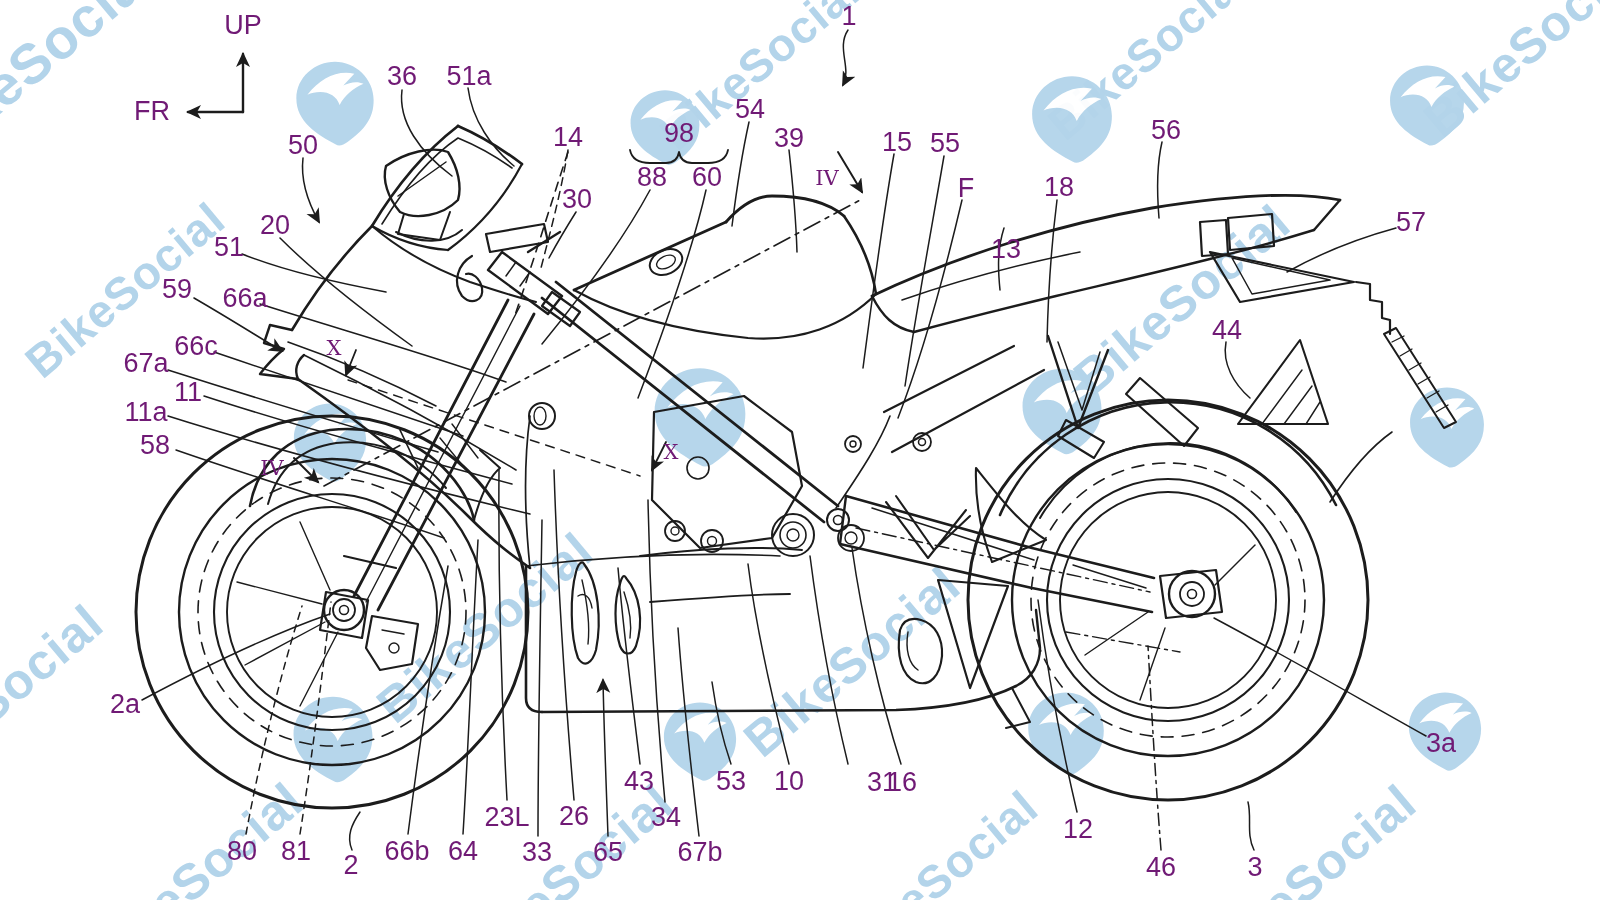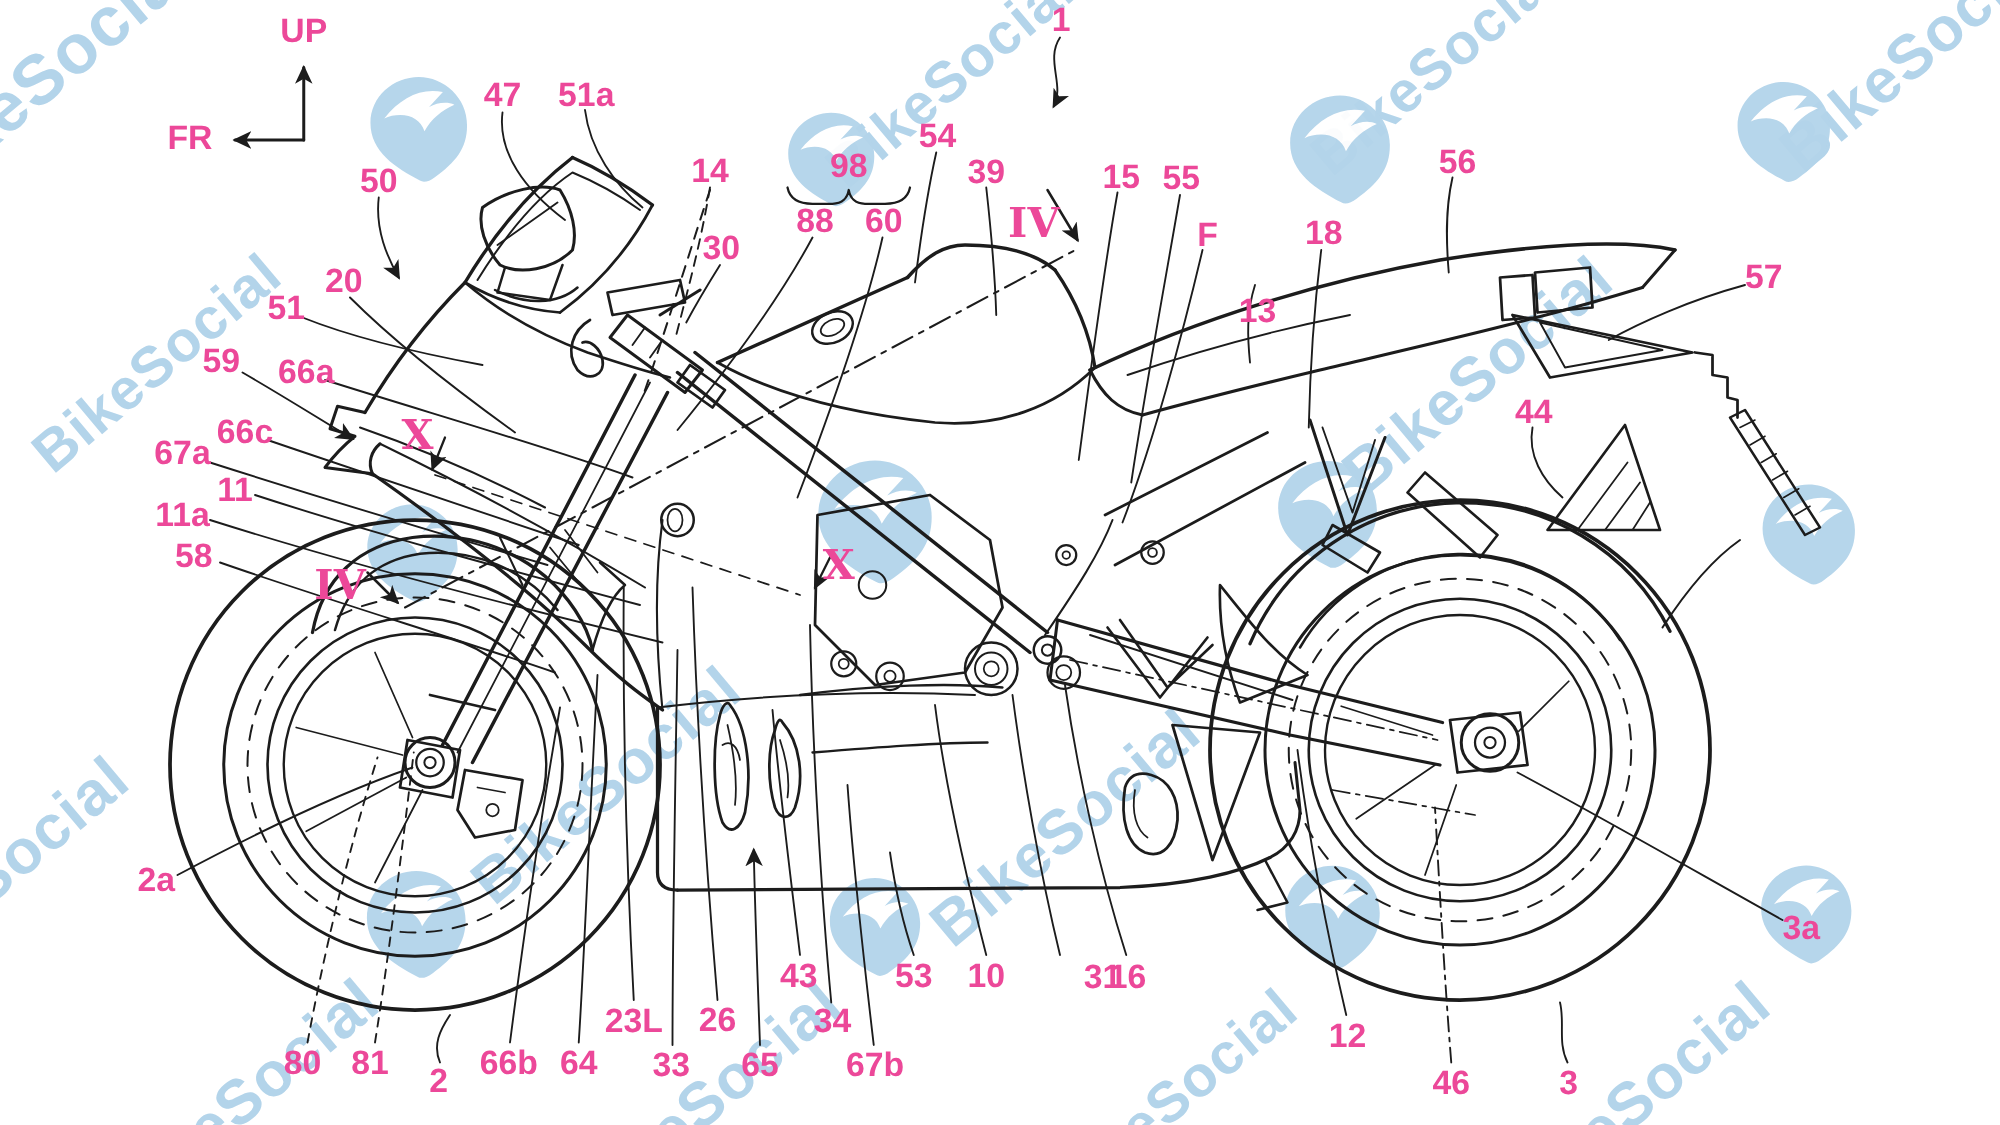--- a/index.html
+++ b/index.html
@@ -4,23 +4,23 @@
 <style>
   html,body{margin:0;padding:0}
   body{width:1600px;height:900px;background:#ffffff;overflow:hidden;position:relative;
        font-family:"Liberation Sans",sans-serif}
   [data-name="watermark-layer"]{position:absolute;inset:0;z-index:1}
   .wm{position:absolute;transform:translate(-50%,-50%) rotate(-40deg);
       color:#b3d4ea;font-weight:bold;white-space:nowrap;letter-spacing:1px;line-height:1}
   .wm-logo{position:absolute;transform:translate(-50%,-50%);opacity:.95}
   #art{position:absolute;left:0;top:0;z-index:2}
   [data-name="reference-labels"]{position:absolute;inset:0;z-index:3}
-  .lab{position:absolute;transform:translate(-50%,-50%);font-weight:bold;font-size:27px;
-       color:#ec4899;line-height:1;white-space:nowrap}
-  .lab.serif{font-family:"DejaVu Serif",serif;font-size:33px}
+  .lab{position:absolute;transform:translate(-50%,-50%);font-weight:normal;font-size:27px;
+       color:#701a75;line-height:1;white-space:nowrap}
+  .lab.serif{font-family:"DejaVu Serif",serif;font-size:21px}
 </style>
 </head>
 <body>
 
 <div data-name="watermark-layer">
     <div class="wm" data-name="watermark-text" style="font-size: 56px; color: rgb(179, 212, 234); left: 35px; top: 60px;">BikeSocial</div>
     <div class="wm" data-name="watermark-text" style="font-size: 46px; color: rgb(179, 212, 234); left: 125px; top: 290px;">BikeSocial</div>
     <div class="wm" data-name="watermark-text" style="font-size: 46px; color: rgb(179, 212, 234); left: 760px; top: 62px;">BikeSocial</div>
     <div class="wm" data-name="watermark-text" style="font-size: 46px; color: rgb(179, 212, 234); left: 1148px; top: 52px;">BikeSocial</div>
     <div class="wm" data-name="watermark-text" style="font-size: 50px; color: rgb(179, 212, 234); left: 1532px; top: 42px;">BikeSocial</div>
@@ -329,21 +329,21 @@
     <path d="M1161,850 C1156,788 1152,718 1148,646" stroke-dasharray="12 5 3 5"></path>
     <path d="M1254,850 C1246,834 1252,818 1248,802"></path>
     <path d="M1426,736 C1358,698 1278,652 1214,618"></path>
   </g>
 </svg>
 
 <div data-name="reference-labels">
     <div class="lab" data-name="ref-label-up" style="left: 243px; top: 25px;">UP</div>
     <div class="lab" data-name="ref-label-fr" style="left: 152px; top: 111px;">FR</div>
     <div class="lab" data-name="ref-label-1" style="left: 849px; top: 16px;">1</div>
-    <div class="lab" data-name="ref-label-47" style="left: 402px; top: 76px;">47</div>
+    <div class="lab" data-name="ref-label-47" style="left: 402px; top: 76px;">36</div>
     <div class="lab" data-name="ref-label-51a" style="left: 469px; top: 76px; text-align: center;">51a</div>
     <div class="lab" data-name="ref-label-50" style="left: 303px; top: 145px;">50</div>
     <div class="lab" data-name="ref-label-14" style="left: 568px; top: 137px;">14</div>
     <div class="lab" data-name="ref-label-30" style="left: 577px; top: 199px;">30</div>
     <div class="lab" data-name="ref-label-52" style="left: 679px; top: 133px;">98</div>
     <div class="lab" data-name="ref-label-66" style="left: 652px; top: 177px;">88</div>
     <div class="lab" data-name="ref-label-60" style="left: 707px; top: 177px;">60</div>
     <div class="lab" data-name="ref-label-54" style="left: 750px; top: 109px;">54</div>
     <div class="lab" data-name="ref-label-39" style="left: 789px; top: 138px;">39</div>
     <div class="lab serif" data-name="ref-label-iv" style="left: 827px; top: 178px;">IV</div>

